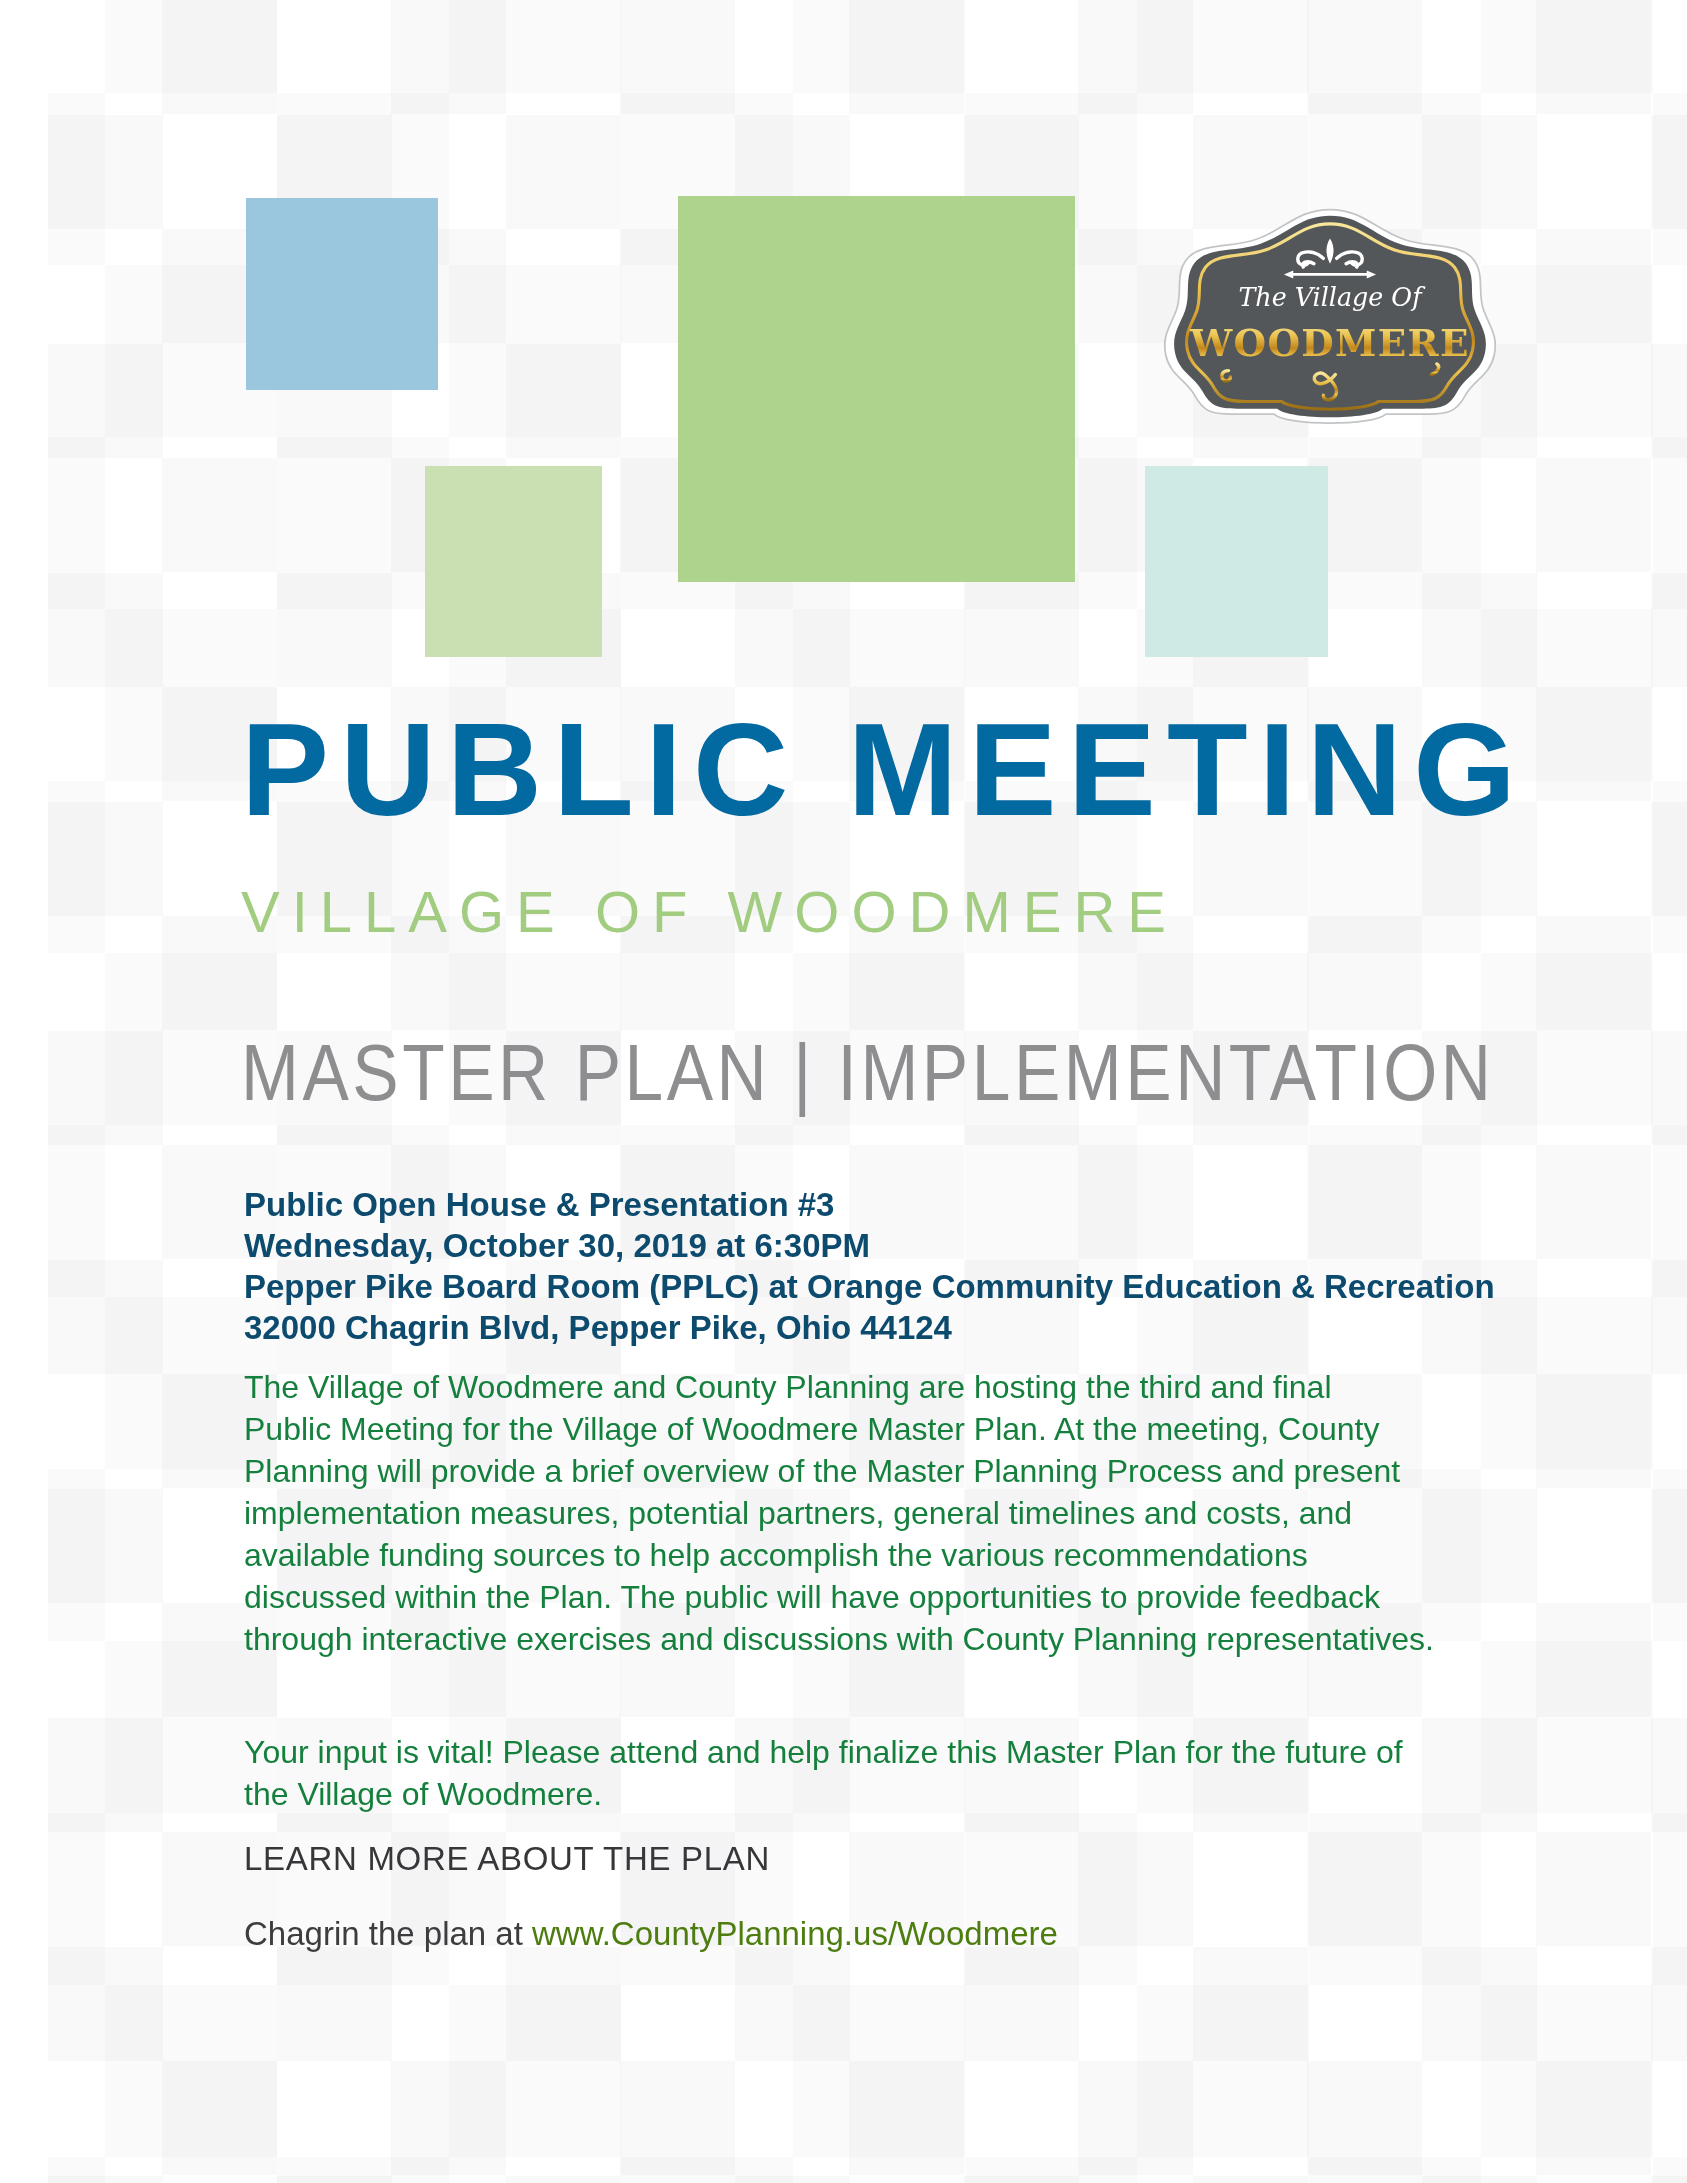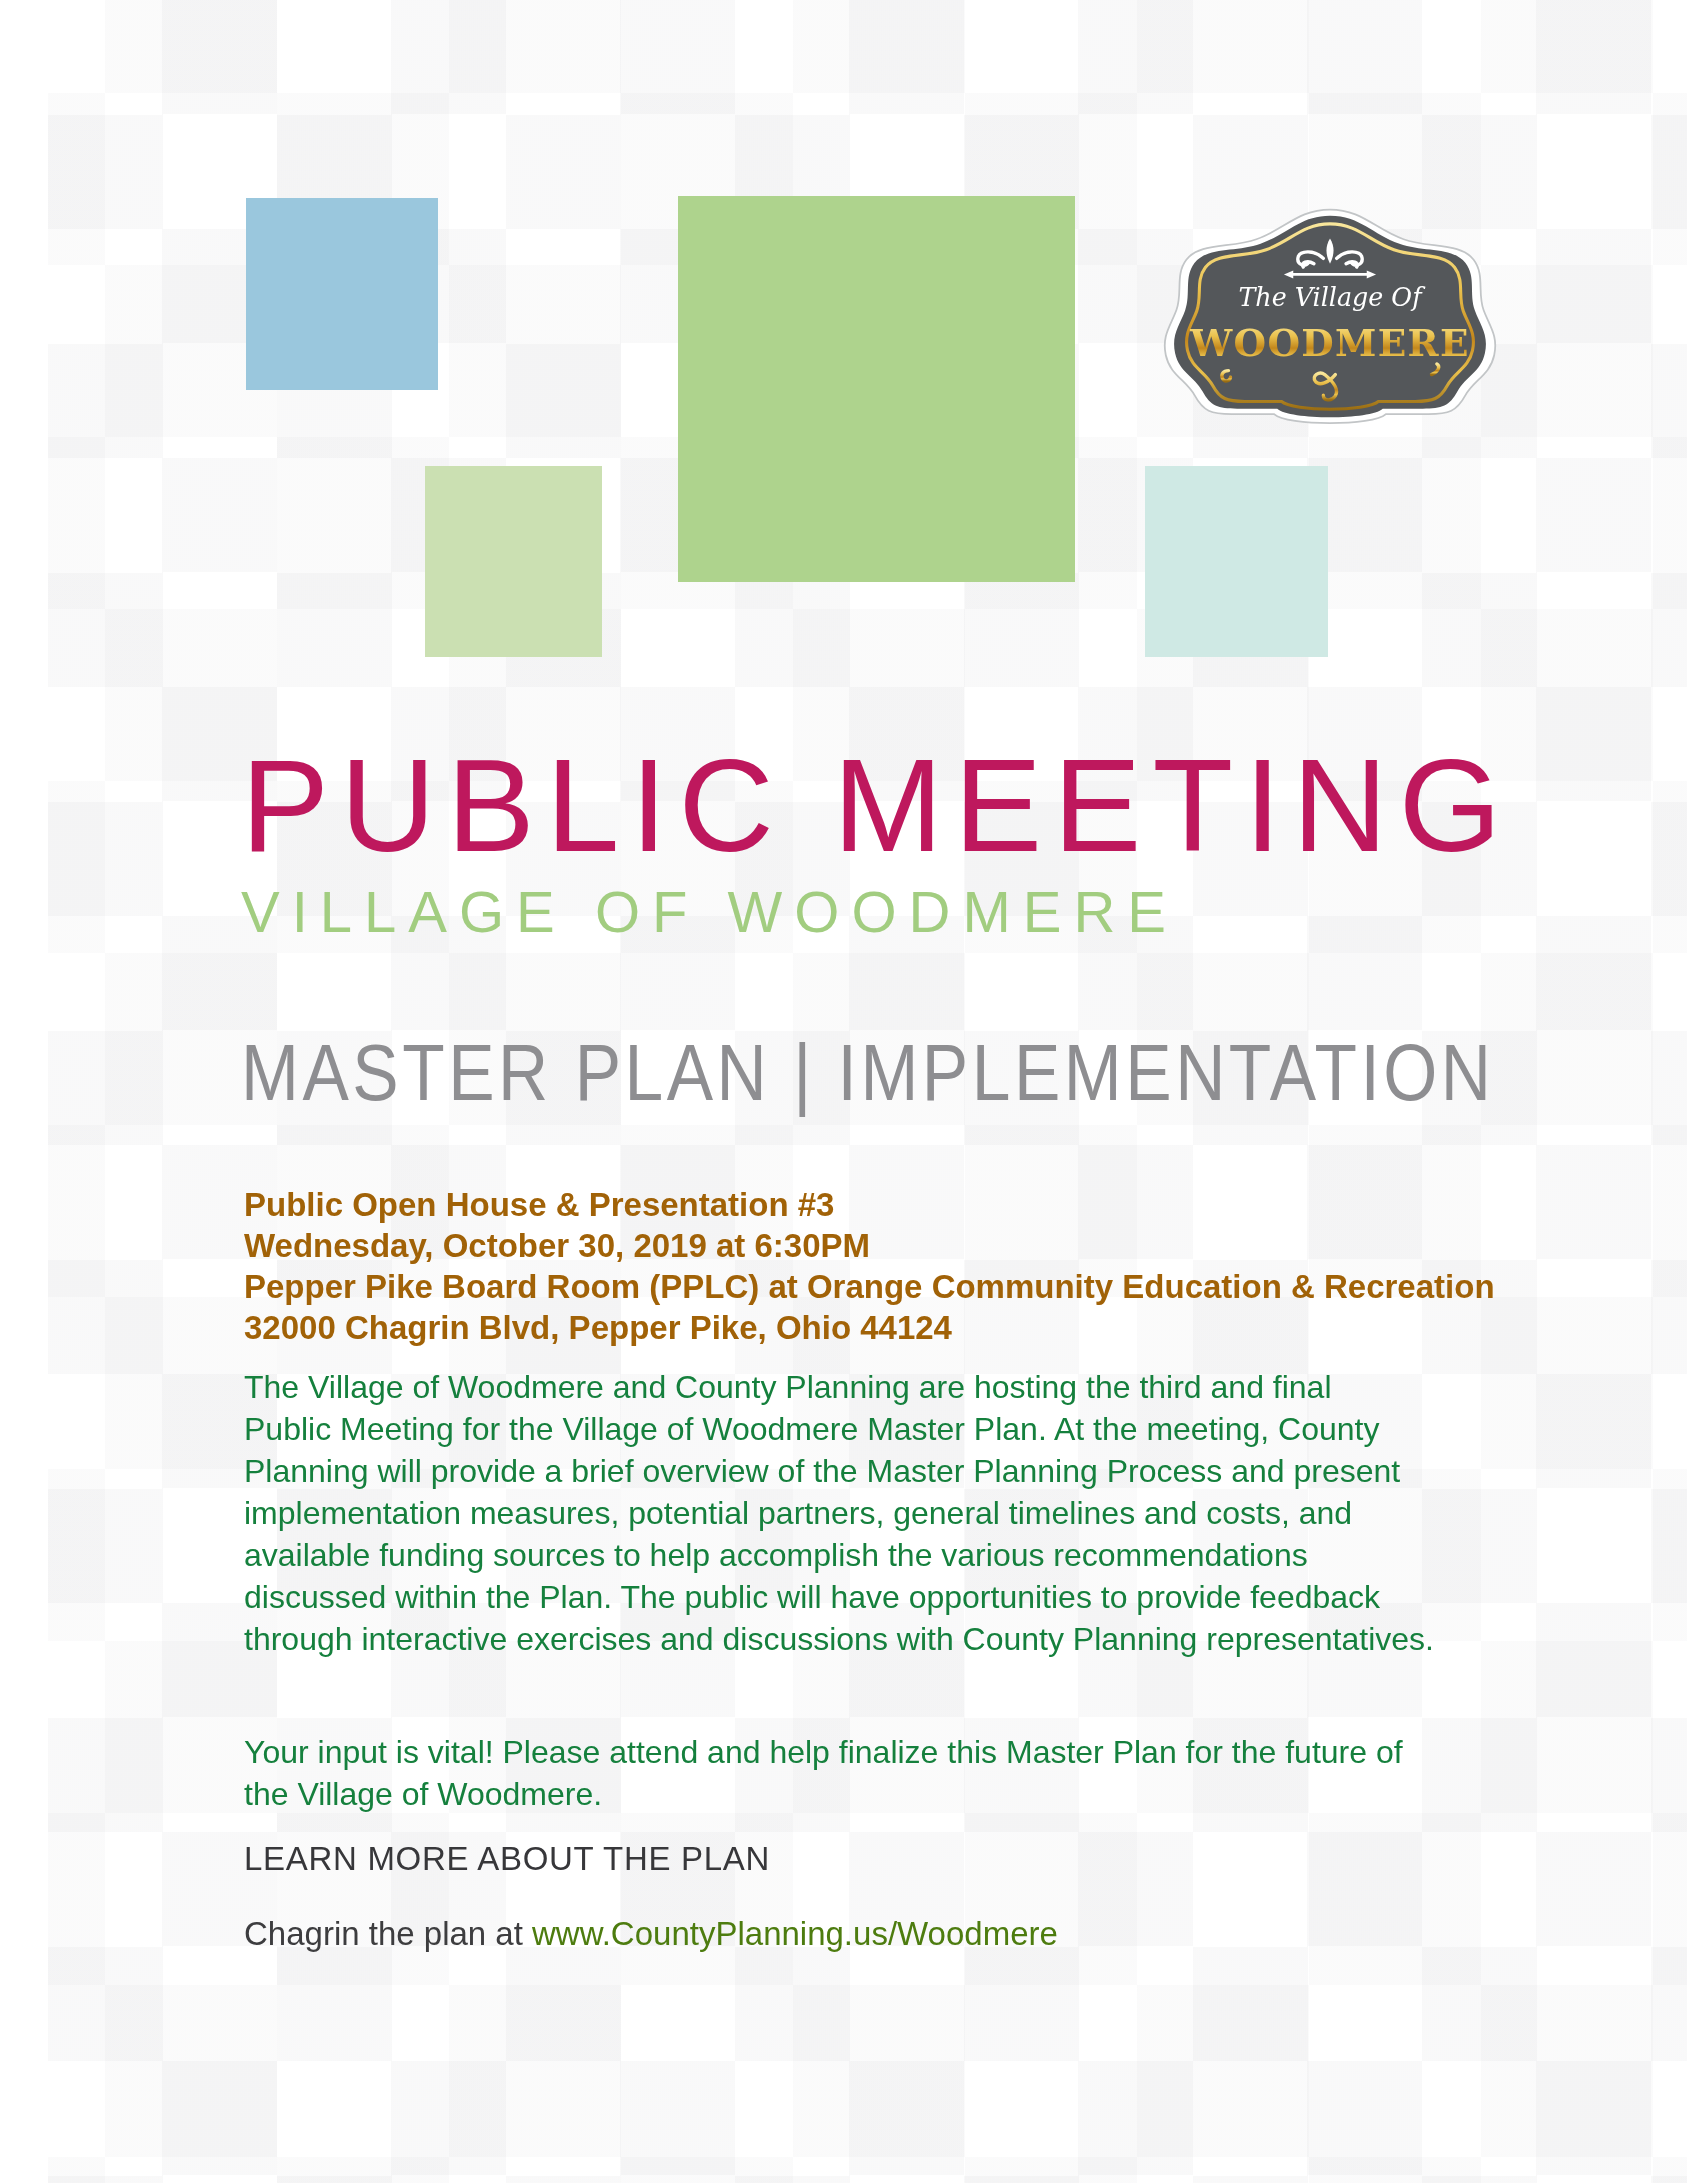--- a/index.html
+++ b/index.html
@@ -45,41 +45,41 @@
   .logo-wordmark {
     font-family: "DejaVu Serif", serif;
     font-weight: bold;
     font-size: 56px;
     letter-spacing: 2px;
     fill: url(#goldGrad);
   }
 
   
   .h-public {
-    left: 193px; top: 740px;
-    font-size: 132px; font-weight: normal; letter-spacing: 11.2px;
-    line-height: 1; color: #be185d; white-space: nowrap;
+    left: 193px; top: 704px;
+    font-size: 132px; font-weight: bold; letter-spacing: 11.2px;
+    line-height: 1; color: #0369a1; white-space: nowrap;
   }
   .h-village {
     left: 193px; top: 883px;
     font-size: 58px; font-weight: normal; letter-spacing: 12px;
     line-height: 1; color: #a2cd80; white-space: nowrap;
   }
   .h-master {
     left: 193px; top: 1033px;
     font-size: 79px; font-weight: normal; letter-spacing: 4px;
     line-height: 1; color: #8e8e91; white-space: nowrap;
     transform: scaleX(0.88); transform-origin: left top;
   }
 
   
   .event-block {
     left: 196px; top: 1184px;
     font-size: 33px; font-weight: bold; line-height: 41px;
-    color: #a16207; white-space: pre-line; width: 1356px;
+    color: #0c4a6e; white-space: pre-line; width: 1356px;
   }
   .para { white-space: pre-line; color: #15803d; width: 1389px; }
   .para-1 { left: 196px; top: 1366px; font-size: 32px; line-height: 42px; }
   .para-2 { left: 196px; top: 1731px; font-size: 32px; line-height: 42px; }
   .learn-heading {
     left: 196px; top: 1838px;
     font-size: 33px; font-weight: normal; line-height: 41px;
     color: #37373a; letter-spacing: 0.7px; white-space: nowrap;
   }
   .follow-line {

